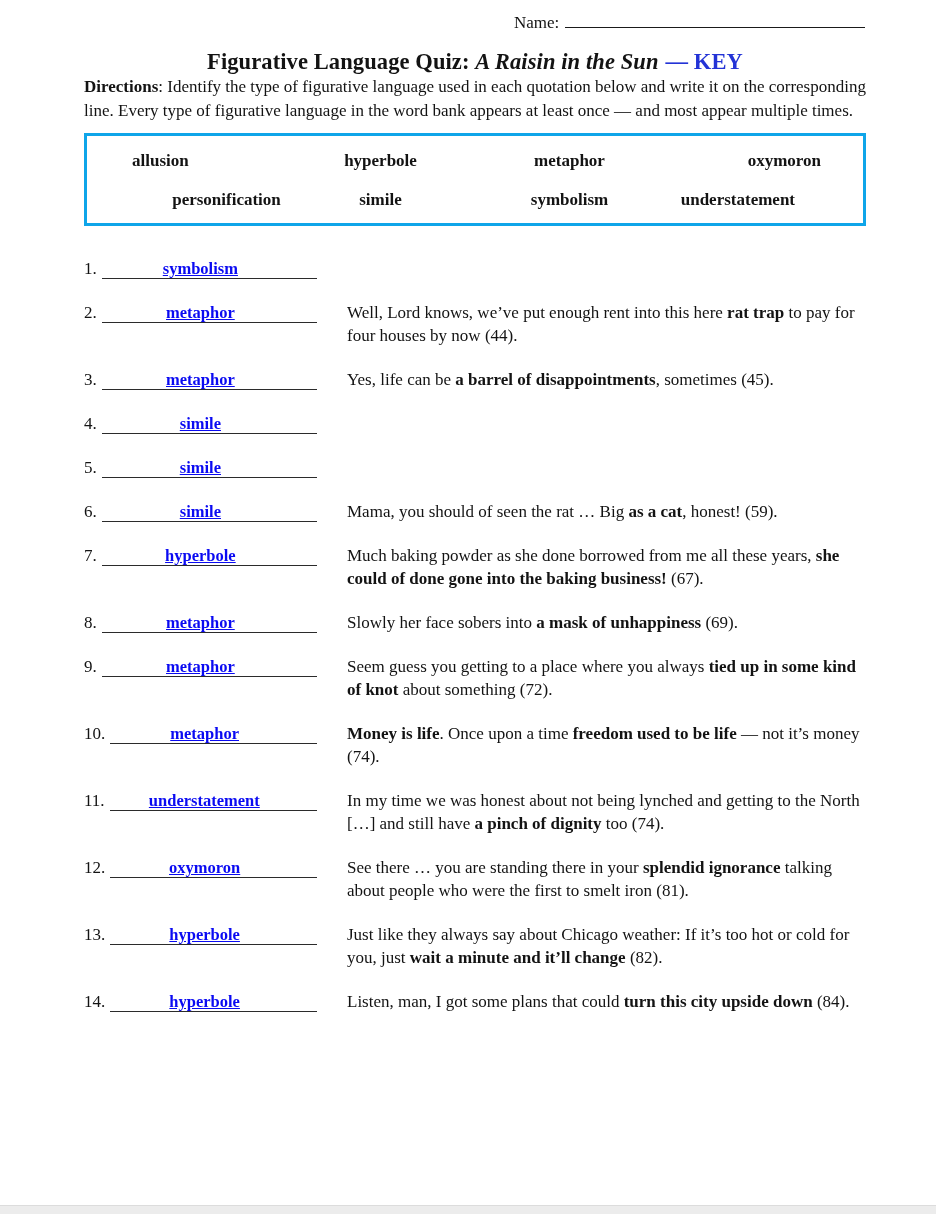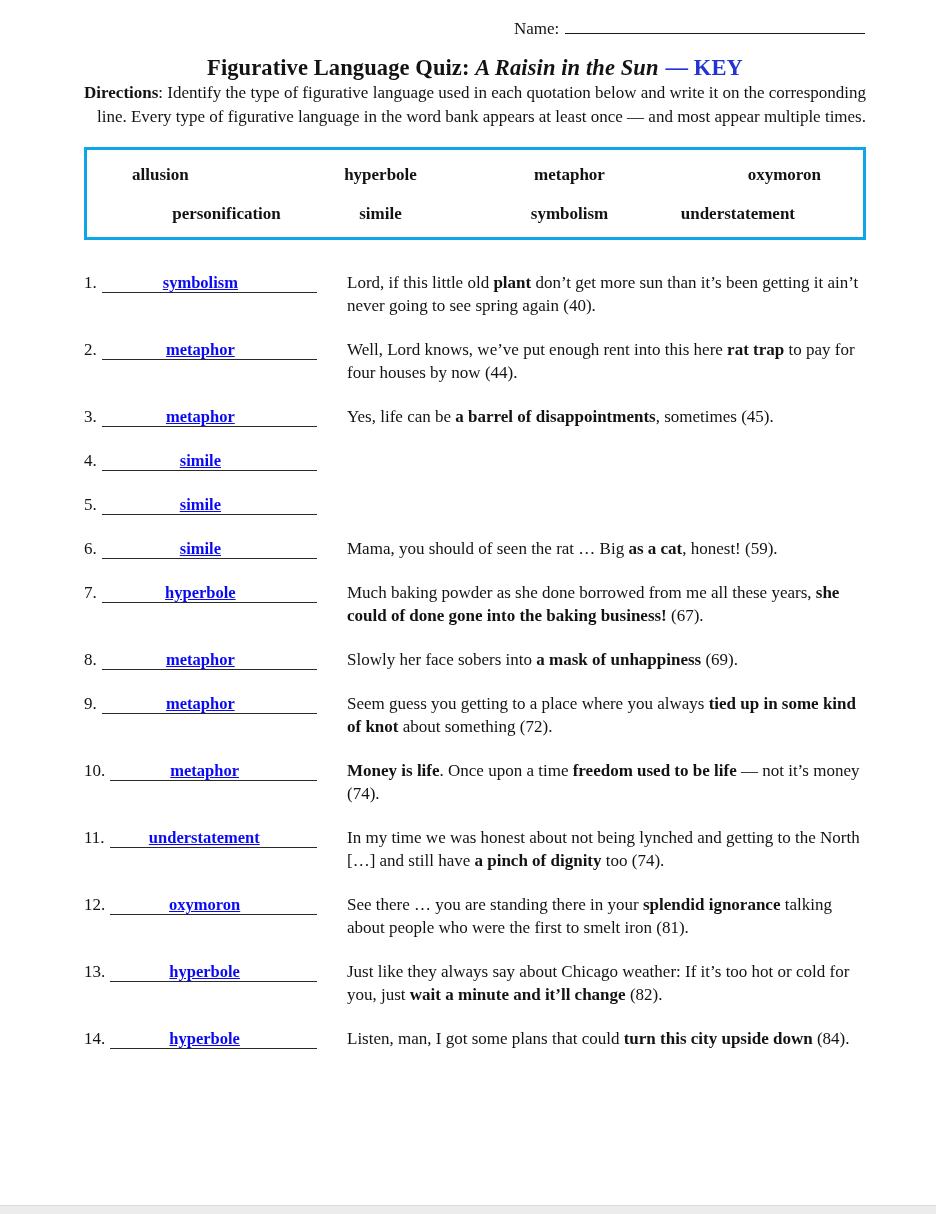--- a/index.html
+++ b/index.html
@@ -5,34 +5,34 @@
   * { margin: 0; padding: 0; box-sizing: border-box; }
   html, body { background: #ffffff; }
   body {
     width: 936px; height: 1214px;
     position: relative;
     overflow: hidden;
     font-family: "Liberation Serif", serif;
     color: #131313;
     -webkit-font-smoothing: antialiased;
   }
-  .page { padding: 18px 70px 0 84px; position: relative; height: 100%; }
+  .page { padding: 12px 70px 0 84px; position: relative; height: 100%; }
 
   
   .name-row { display: flex; align-items: baseline; padding-left: 430px; margin-bottom: 16px; font-size: 17px; }
   .name-label { white-space: nowrap; }
   .name-line { display: inline-block; width: 300px; border-bottom: 1.4px solid #1a1a1a; height: 16px; margin-left: 6px; }
 
   
   .title { text-align: center; font-size: 22.5px; font-weight: bold; letter-spacing: .1px; }
   .title .book { font-style: italic; }
   .title .key { color: var(--key-blue, #2333d6); margin-left: 7px; }
 
   
-  .directions { font-size: 17px; line-height: 23.5px; margin-bottom: 19px; text-align: right; }
+  .directions { font-size: 17px; line-height: 23.5px; margin-bottom: 11px; }
   .directions b { font-weight: bold; }
 
   
   .word-bank {
     border: 3px solid #0ea5e9;
     padding: 13px 10px 12px 10px;
     margin-bottom: 31px;
     font-weight: bold;
     font-size: 17px;
   }
@@ -100,21 +100,20 @@
       <span class="wb-cell">understatement</span>
     </div>
   </div>
 
   <div class="items" id="items">
   <div class="item">
     <div class="item-left">
       <span class="num">1.</span>
       <span class="blank"><span class="answer">symbolism</span></span>
     </div>
-    <div class="quote"><span>Lord, if this little old </span><b>plant</b><span> don’t get more sun than it’s been getting it ain’t never going to see spring again (40).</span></div>
   </div>
 
   <div class="item">
     <div class="item-left">
       <span class="num">2.</span>
       <span class="blank"><span class="answer">metaphor</span></span>
     </div>
     <div class="quote"><span>Well, Lord knows, we’ve put enough rent into this here </span><b>rat trap</b><span> to pay for four houses by now (44).</span></div>
   </div>
 

